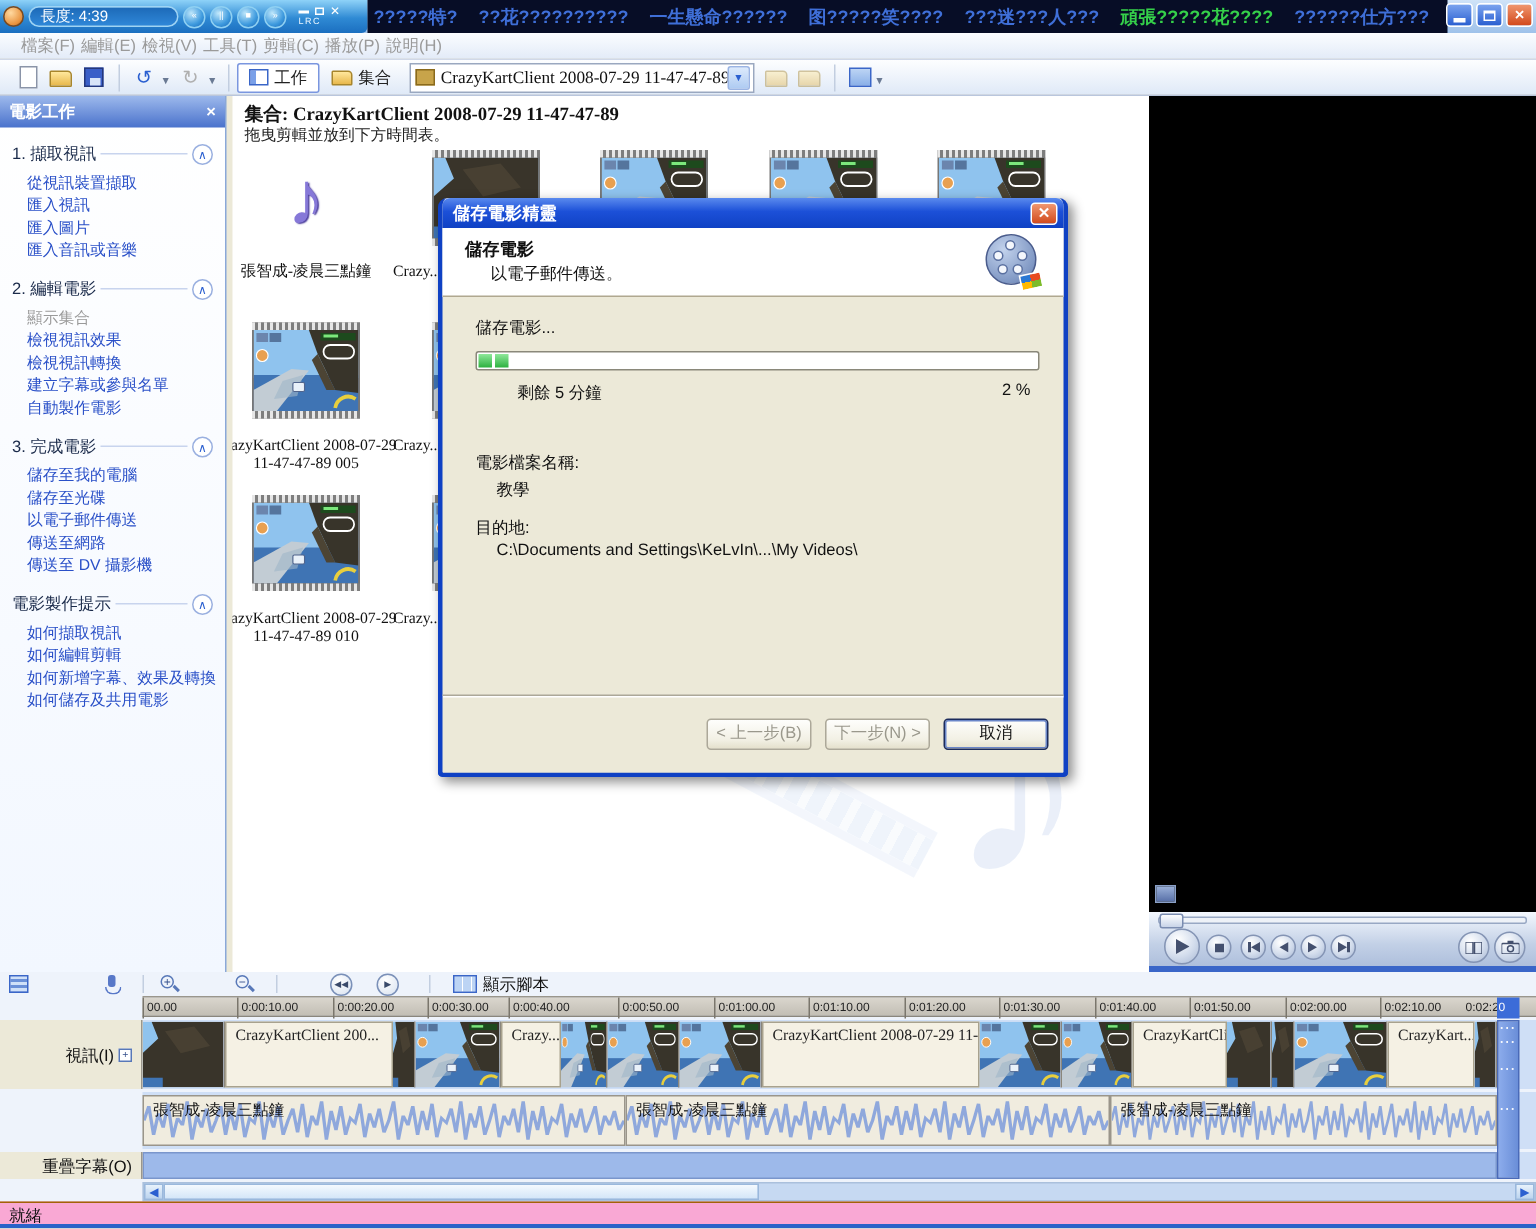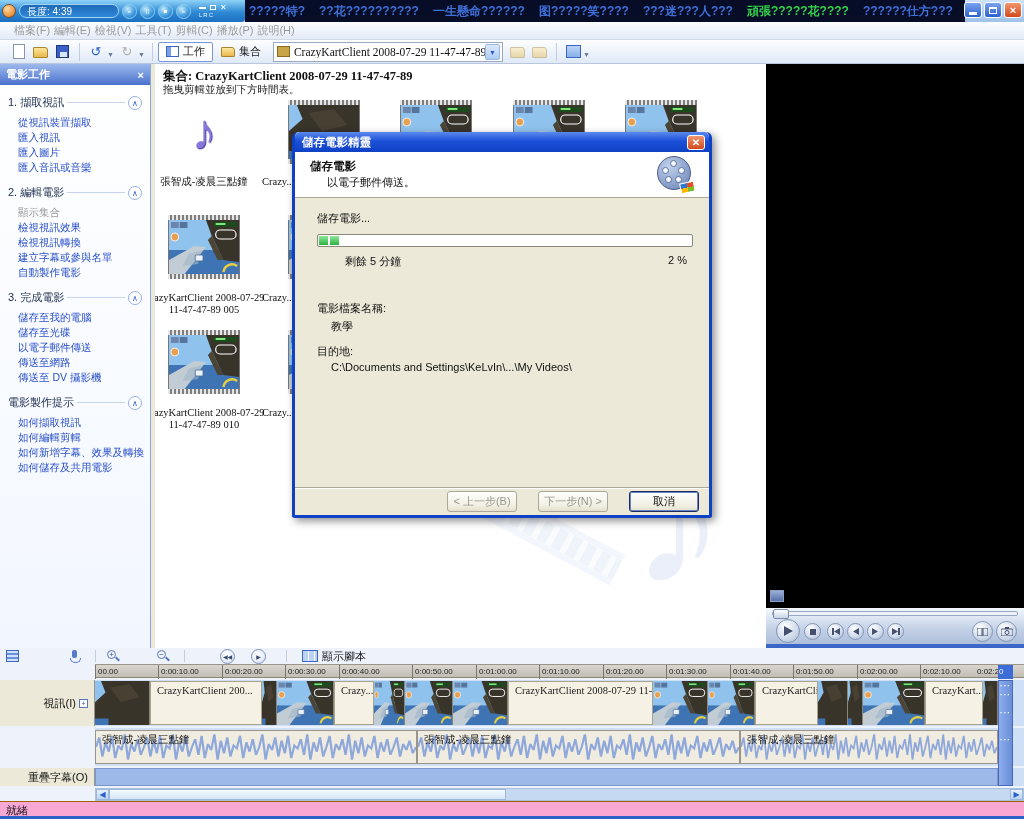--- a/index.html
+++ b/index.html
@@ -110,21 +110,21 @@
   #dlg-body { flex:1; position:relative; font-size:11px; color:#111;text-align:right; }
   #saving-label { position:absolute; left:22px; top:13px; }
   #progress { position:absolute; left:22px; top:36px; width:376px; height:13px; background:#fff; border:1px solid #8a887a; border-radius:2px; padding:1px; display:flex; gap:2px; }
   .pseg { width:9px; height:9px; background:linear-gradient(180deg,#8fe89a,#2db140); }
   #remaining { position:absolute; left:22px; top:56px;margin-left:28px; }
   #percent { position:absolute; right:22px; top:56px; }
   #file-label { position:absolute; left:22px; top:103px; }
   #file-name { position:absolute; left:36px; top:121px; }
   #dest-label { position:absolute; left:22px; top:146px; }
   #dest-path { position:absolute; left:36px; top:163px; }
-  #dlg-buttons { height:28px; border-top:1px solid #aca899; box-shadow:0 1px 0 #fff inset; display:flex; align-items:center; justify-content:flex-end; gap:21px; padding:0 10px; }
+  #dlg-buttons { height:52px; border-top:1px solid #aca899; box-shadow:0 1px 0 #fff inset; display:flex; align-items:center; justify-content:flex-end; gap:9px; padding:0 10px; }
   .dbtn { width:70px; height:21px; font-size:11px; border-radius:3px; border:1px solid #aca899; background:linear-gradient(180deg,#fefefc,#f2f0e4 70%,#e4e0cc); color:#9a988c; text-align:center; line-height:19px; }
   .dbtn.enabled { color:#111; border:1px solid #1c2c5c; box-shadow:0 0 0 1px #6a86c8 inset; font-weight:normal; }
 
   
   #timeline { position:absolute; left:0; top:648px; width:1024px; height:153px; background:#eef3fb; }
   #tl-toolbar { position:absolute; left:0; top:0; width:1024px; height:16px; display:flex; align-items:center; gap:6px; padding-left:6px; }
   .tlico { width:16px; height:13px; position:relative; }
   .lvl-ico { width:13px; height:12px; border:1px solid #3a66c8; background:repeating-linear-gradient(180deg,#cfe0f8 0 2px,#6a90d8 2px 4px); }
   .mic-ico { width:5px; height:8px; background:#5878c8; border-radius:2px; margin-left:4px; }
   .mic-ico::after { content:""; position:absolute; left:2px; top:8px; width:9px; height:4px; border:1px solid #5878c8; border-top:none; border-radius:0 0 5px 5px; }

